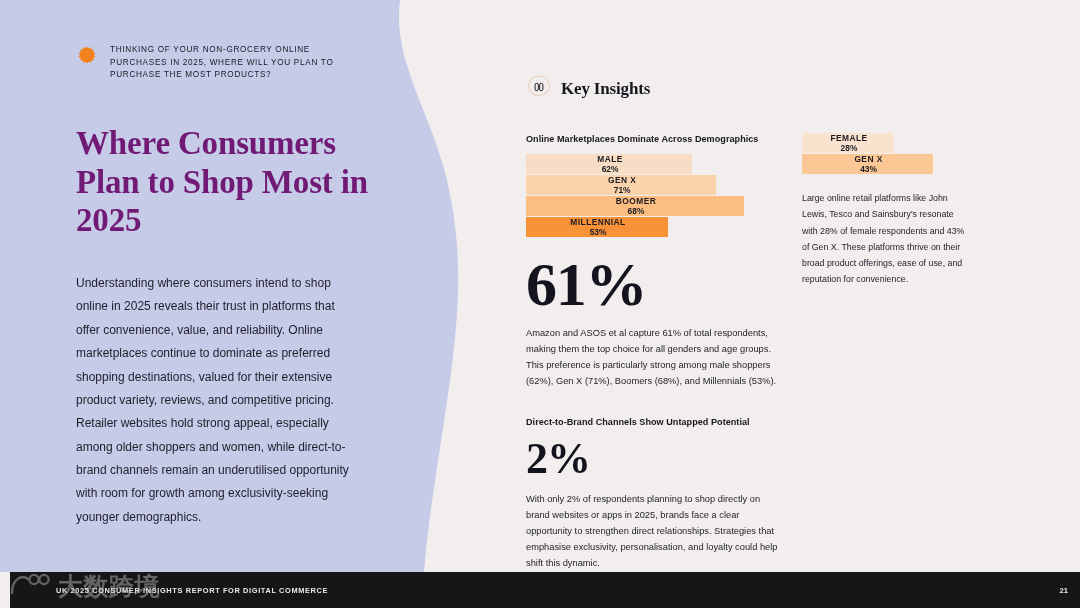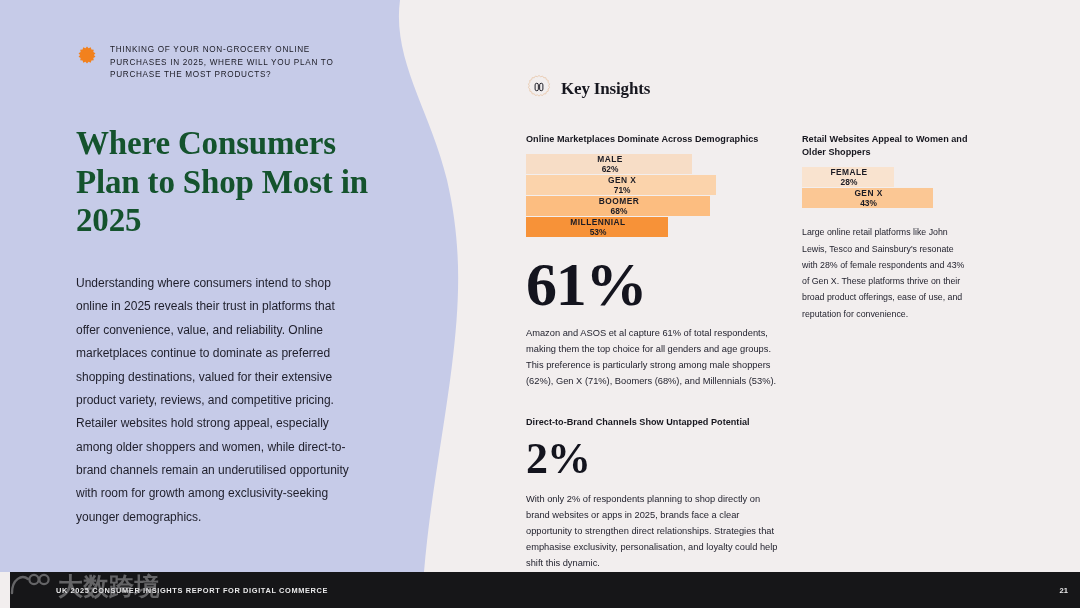--- a/index.html
+++ b/index.html
@@ -31,21 +31,21 @@
     max-width:250px;
   }
 
   #page-title{
     margin-top:42px;
     font-family:"Liberation Serif", serif;
     font-weight:bold;
     font-size:33px;
     line-height:1.17;
     letter-spacing:-.005em;
-    color:#14532d;
+    color:#701a75;
     max-width:300px;
   }
 
   #intro-paragraph{
     margin-top:32px;
     font-size:12px;
     line-height:1.95;
     color:#1e1e2a;
     max-width:280px;
   }
@@ -174,21 +174,21 @@
               <span class="bar-value">62%</span>
             </div>
           </div>
           <div class="bar-track">
             <div class="bar" style="width: 190.28px; background: rgb(251, 211, 171);">
               <span class="bar-label">GEN X</span>
               <span class="bar-value">71%</span>
             </div>
           </div>
           <div class="bar-track">
-            <div class="bar" style="width: 184px; background: rgb(252, 189, 128);">
+            <div class="bar" style="width: 218px; background: rgb(252, 189, 128);">
               <span class="bar-label">BOOMER</span>
               <span class="bar-value">68%</span>
             </div>
           </div>
           <div class="bar-track">
             <div class="bar" style="width: 142.04px; background: rgb(247, 146, 56);">
               <span class="bar-label">MILLENNIAL</span>
               <span class="bar-value">53%</span>
             </div>
           </div>
@@ -196,21 +196,20 @@
 
       <div class="big-stat" id="stat-61">61%</div>
       <p class="stat-para">Amazon and ASOS et al capture 61% of total respondents, making them the top choice for all genders and age groups. This preference is particularly strong among male shoppers (62%), Gen X (71%), Boomers (68%), and Millennials (53%).</p>
 
       <div class="chart-heading" id="section-2-heading">Direct-to-Brand Channels Show Untapped Potential</div>
       <div class="big-stat" id="stat-2">2%</div>
       <p class="stat-para">With only 2% of respondents planning to shop directly on brand websites or apps in 2025, brands face a clear opportunity to strengthen direct relationships. Strategies that emphasise exclusivity, personalisation, and loyalty could help shift this dynamic.</p>
     </div>
 
     <div id="col-right">
-      <div class="chart-heading">Retail Websites Appeal to Women and Older Shoppers</div>
       <div id="retail-bars">
           <div class="bar-track">
             <div class="bar" style="width: 92px; background: rgb(249, 227, 207);">
               <span class="bar-label">FEMALE</span>
               <span class="bar-value">28%</span>
             </div>
           </div>
           <div class="bar-track">
             <div class="bar" style="width: 131.15px; background: rgb(251, 199, 148);">
               <span class="bar-label">GEN X</span>

